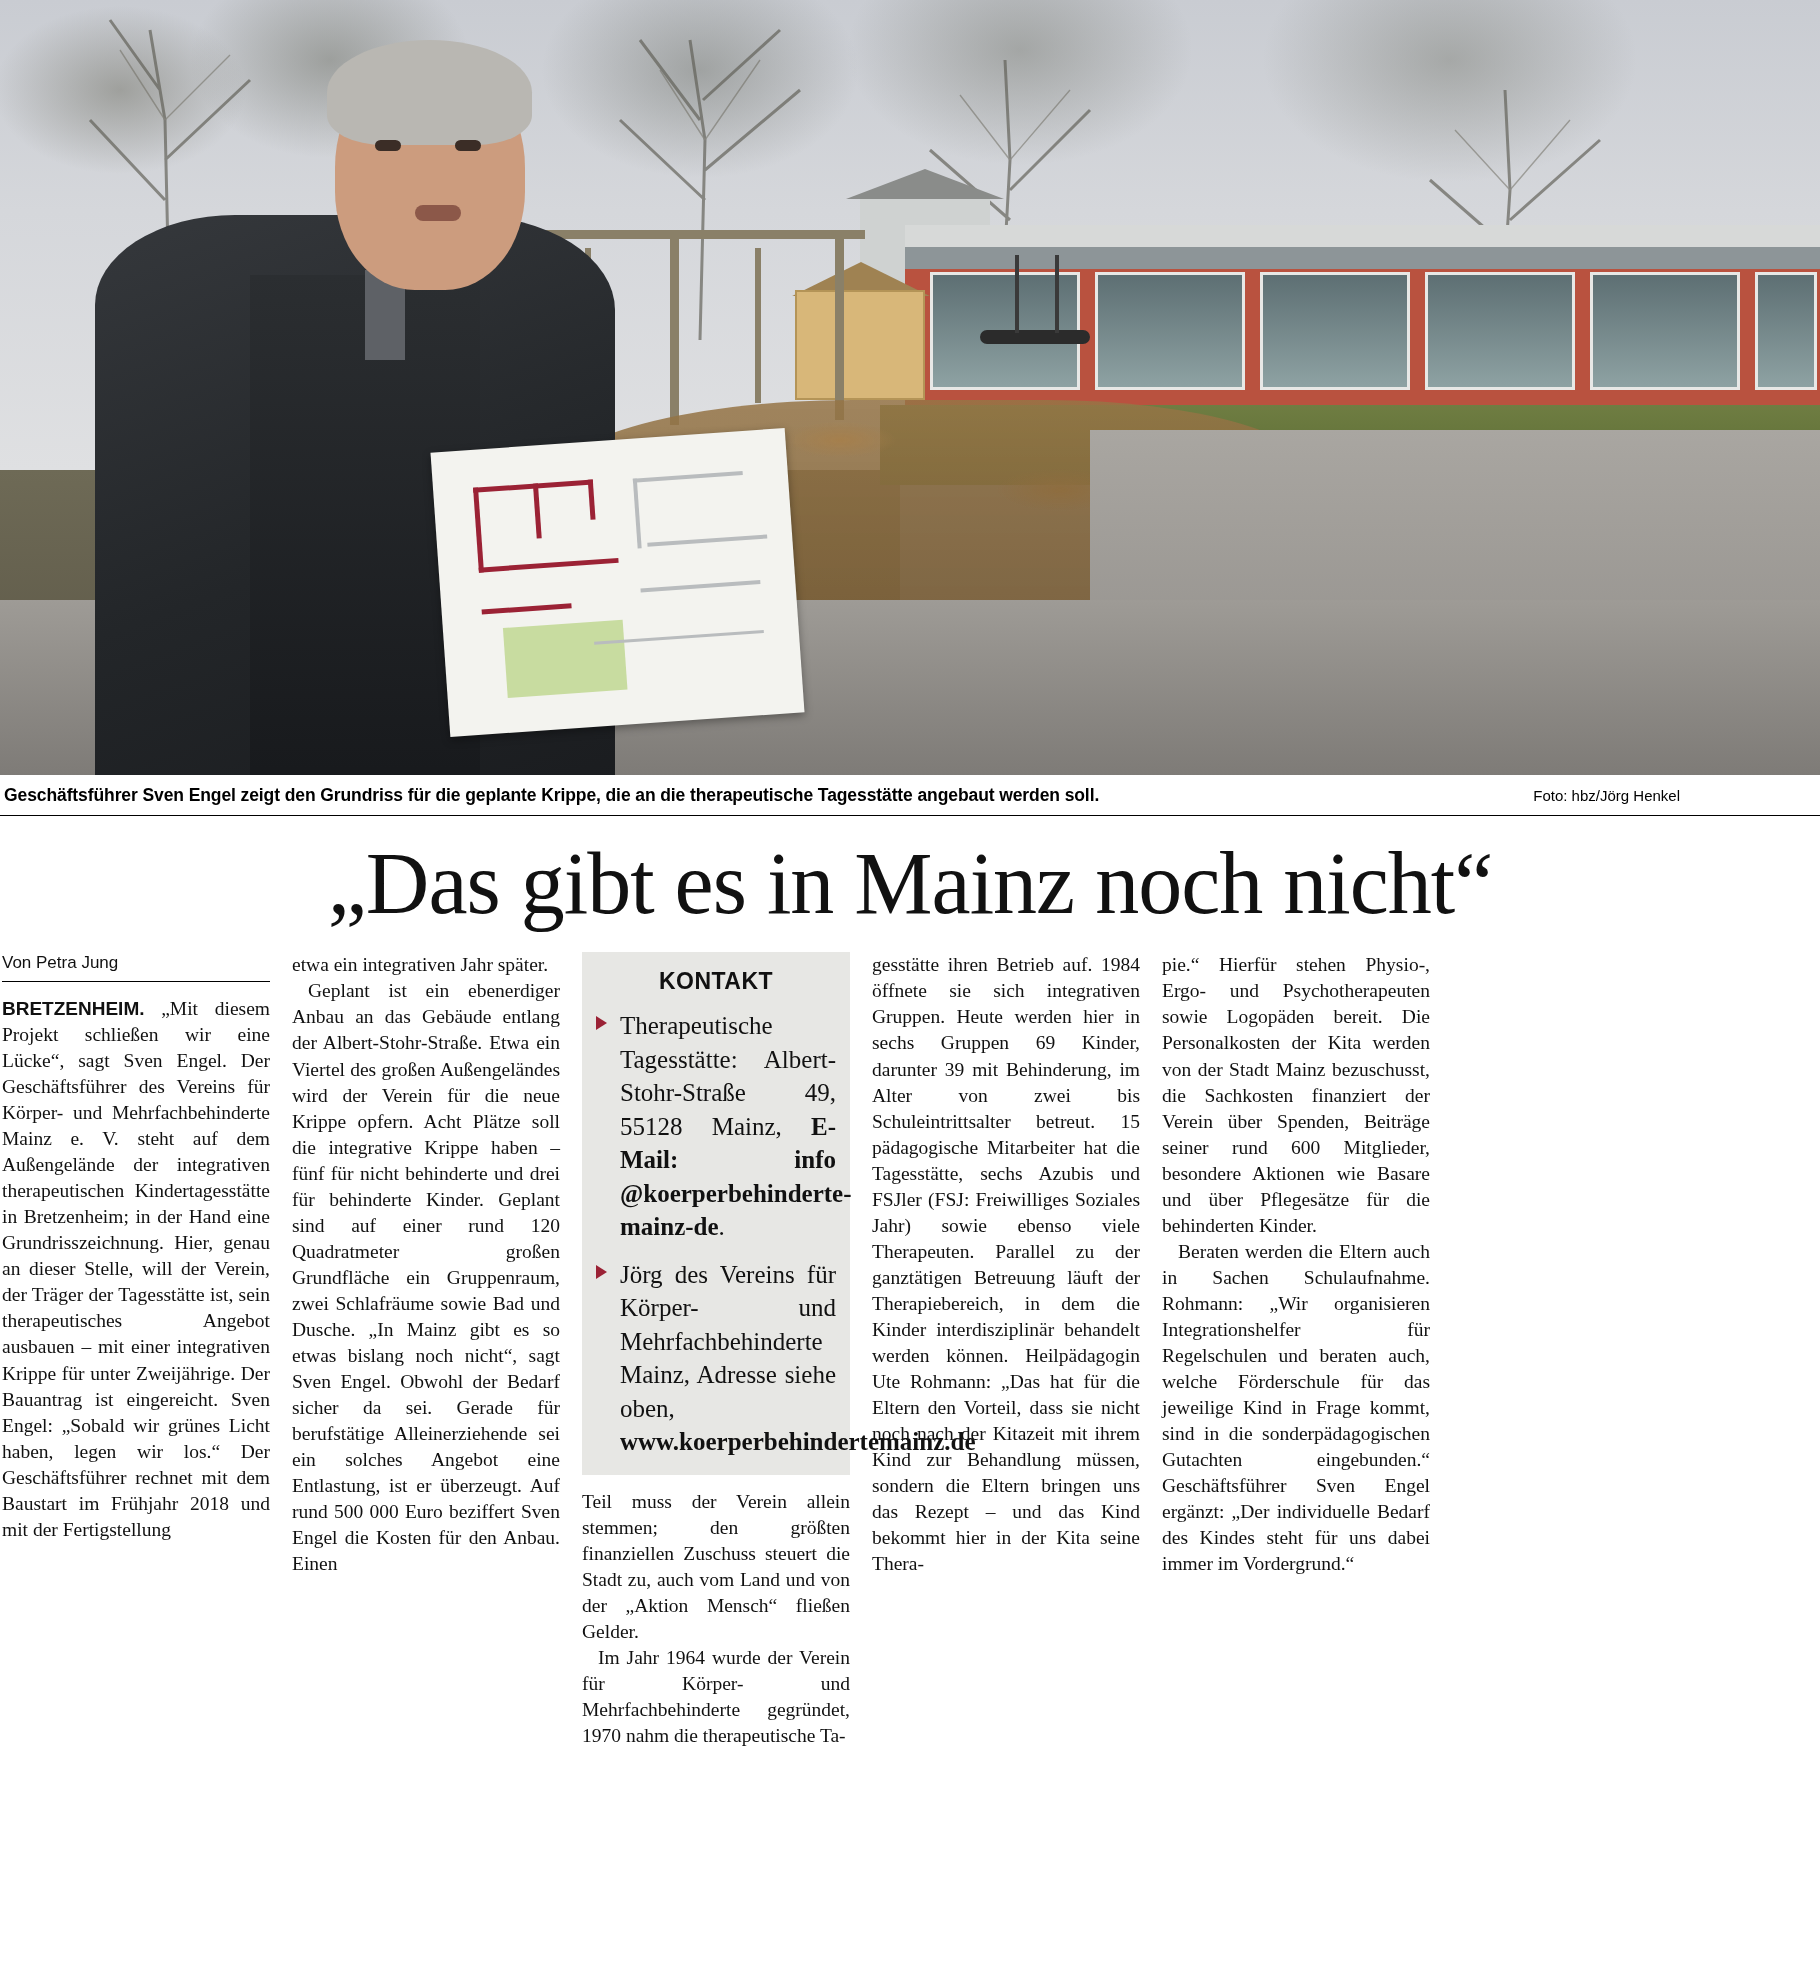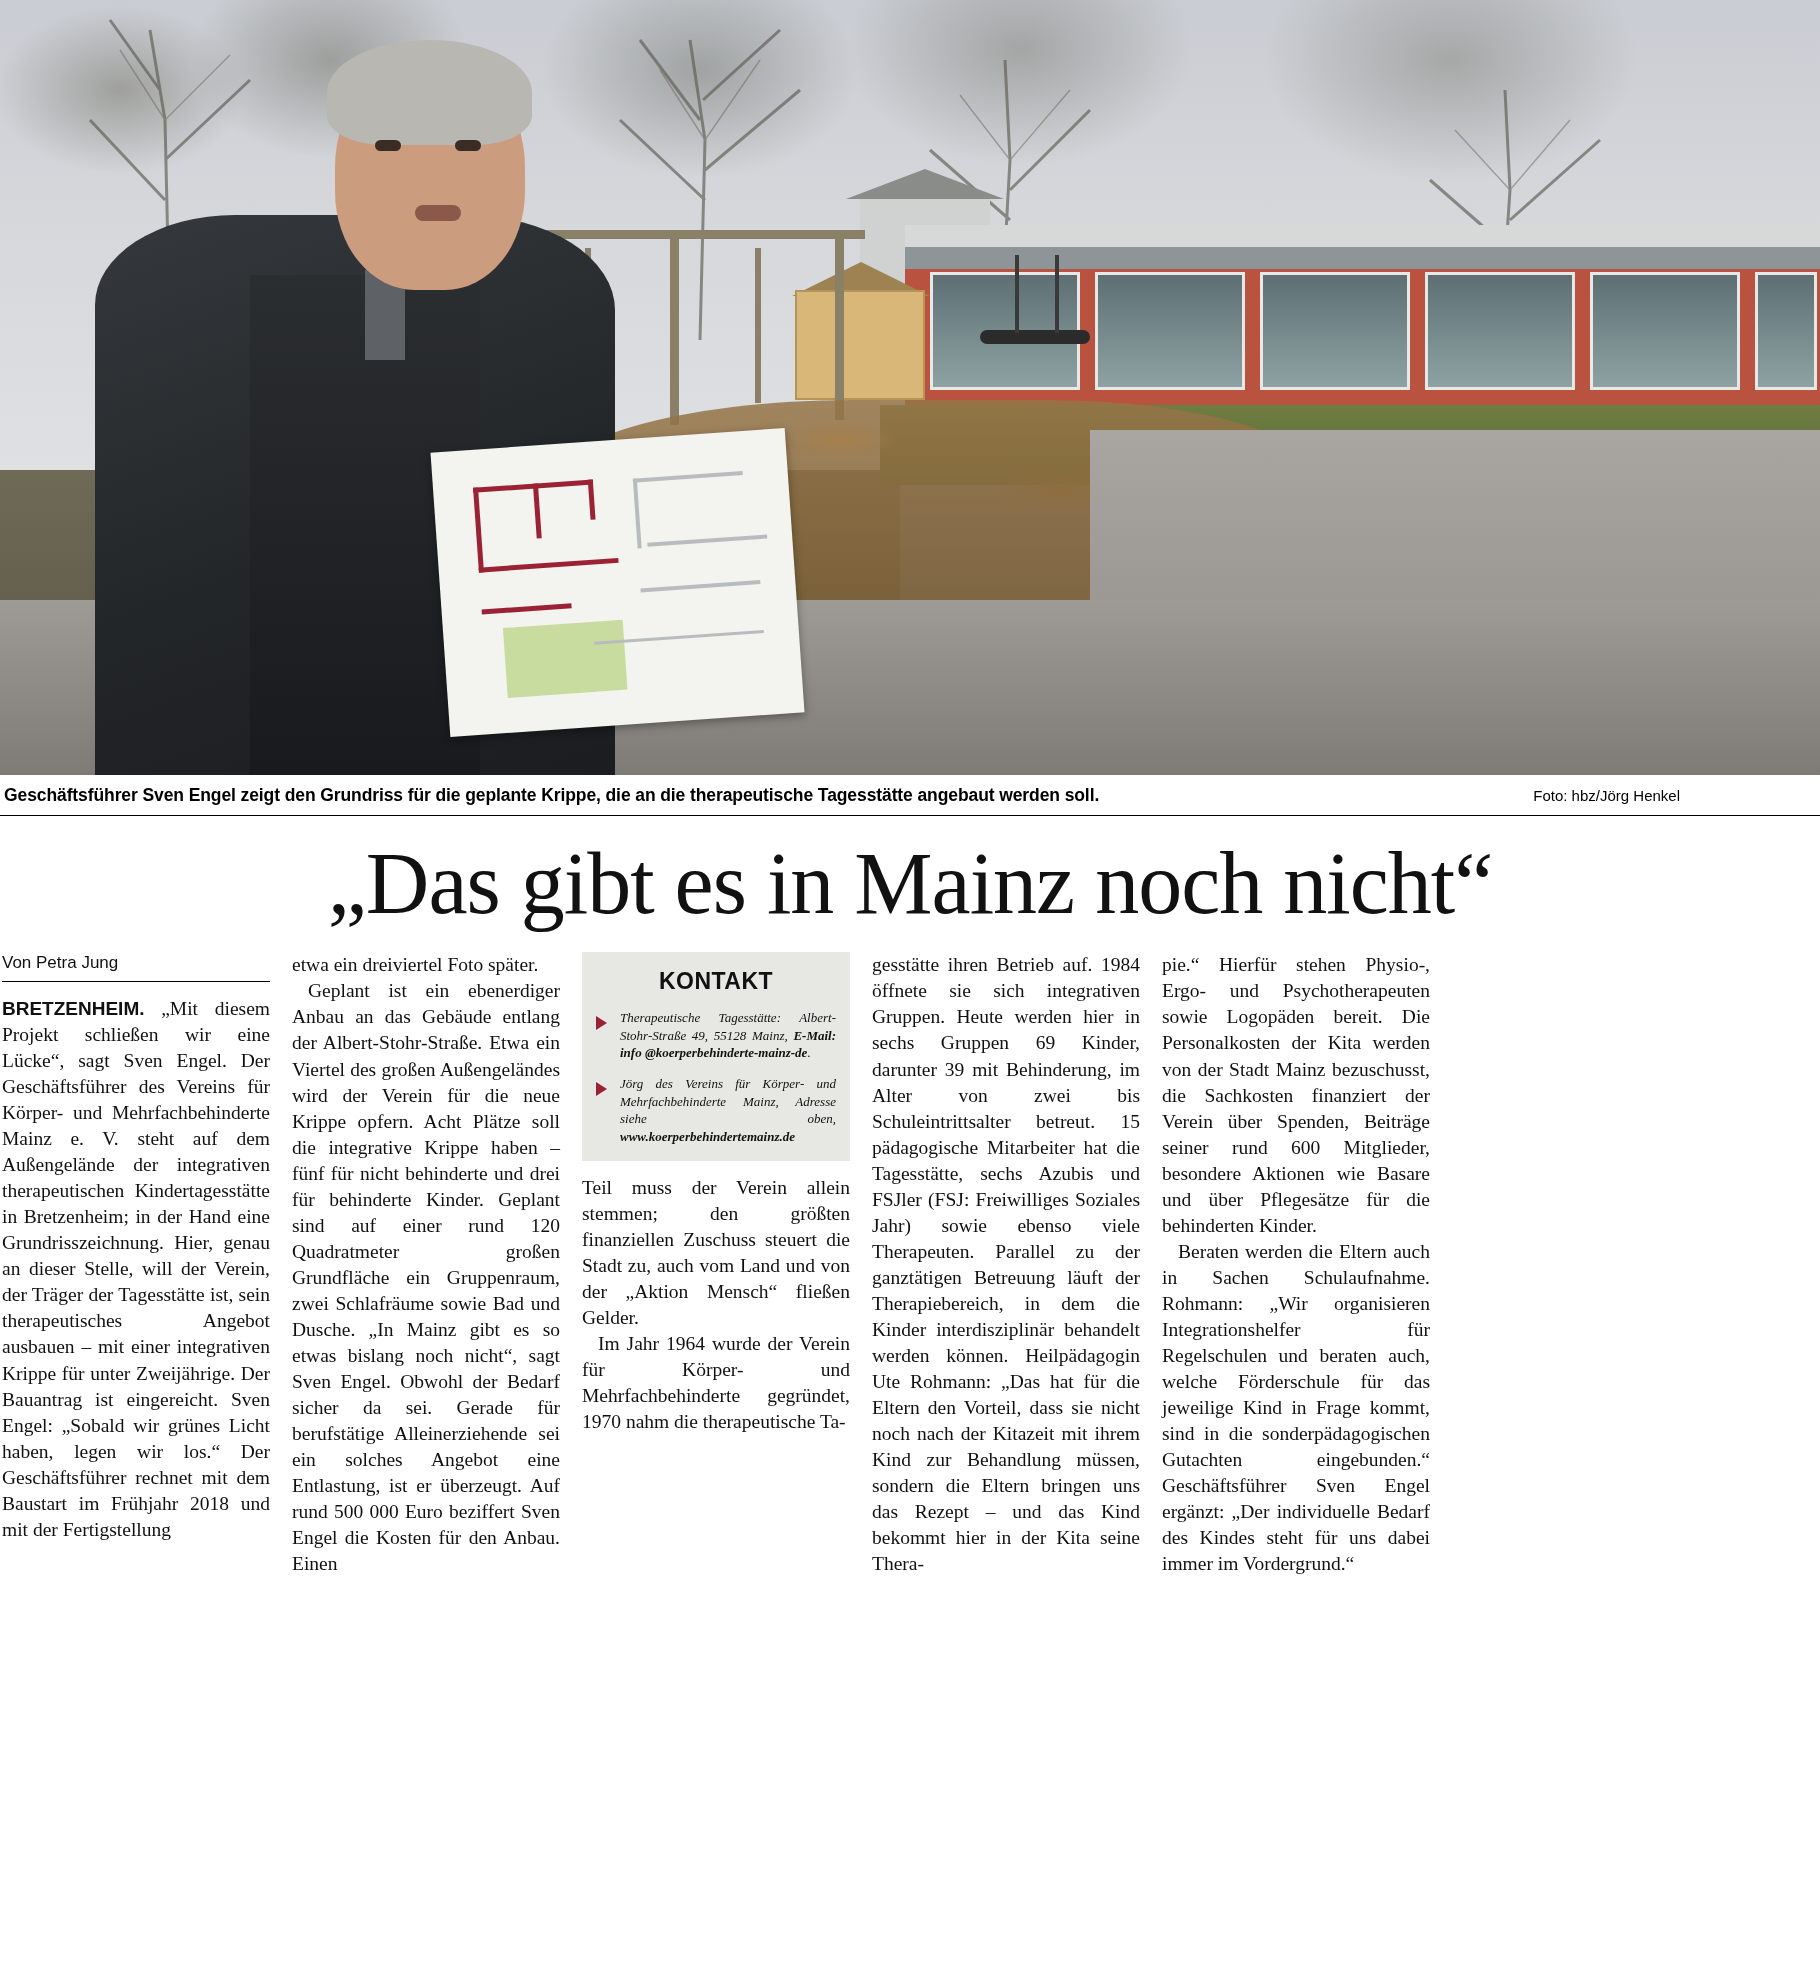--- a/index.html
+++ b/index.html
@@ -268,27 +268,26 @@
   .kontakt h3 {
     margin: 4px 0 12px 0;
     text-align: center;
     font-family: "Liberation Sans", sans-serif;
     font-size: 23px;
     letter-spacing: .5px;
     font-weight: bold;
   }
   .kontakt-item {
     font-family: "Liberation Serif", serif;
-    font-size: 13px;
+    font-size: 25px;
     line-height: 1.34;
     text-align: justify;
     margin-bottom: 14px;
     position: relative;
     padding-left: 24px;
-    font-style: italic;
   }
   .kontakt-item:last-child { margin-bottom: 0; }
   .tri {
     position: absolute;
     left: 0; top: 7px;
     width: 0; height: 0;
     border-top: 7px solid transparent;
     border-bottom: 7px solid transparent;
     border-left: 11px solid #9b2235;
   }
@@ -389,21 +388,21 @@
 
   <div class="cols">
 
     <div class="col">
       <div class="byline">Von Petra Jung</div>
       <div class="byline-rule"></div>
       <p class="body"><span class="dropstart">BRETZENHEIM.</span><span> „Mit diesem Projekt schließen wir eine Lücke“, sagt Sven Engel. Der Geschäftsführer des Vereins für Körper- und Mehrfachbehinderte Mainz e. V. steht auf dem Außengelände der integrativen therapeutischen Kindertagesstätte in Bretzenheim; in der Hand eine Grundrisszeichnung. Hier, genau an dieser Stelle, will der Verein, der Träger der Tagesstätte ist, sein therapeutisches Angebot ausbauen – mit einer integrativen Krippe für unter Zweijährige. Der Bauantrag ist eingereicht. Sven Engel: „Sobald wir grünes Licht haben, legen wir los.“ Der Geschäftsführer rechnet mit dem Baustart im Frühjahr 2018 und mit der Fertigstellung</span></p>
     </div>
 
     <div class="col">
-      <p class="body">etwa ein dreiviertel Foto später.</p>
+      <p class="body">etwa ein integrativen Jahr später.</p>
       <p class="body">Geplant ist ein ebenerdiger Anbau an das Gebäude entlang der Albert-Stohr-Straße. Etwa ein Viertel des großen Außengeländes wird der Verein für die neue Krippe opfern. Acht Plätze soll die integrative Krippe haben – fünf für nicht behinderte und drei für behinderte Kinder. Geplant sind auf einer rund 120 Quadratmeter großen Grundfläche ein Gruppenraum, zwei Schlafräume sowie Bad und Dusche. „In Mainz gibt es so etwas bislang noch nicht“, sagt Sven Engel. Obwohl der Bedarf sicher da sei. Gerade für berufstätige Alleinerziehende sei ein solches Angebot eine Entlastung, ist er überzeugt. Auf rund 500 000 Euro beziffert Sven Engel die Kosten für den Anbau. Einen</p>
     </div>
 
     <div class="col">
       <div class="kontakt">
         <h3>KONTAKT</h3>
 
         <div class="kontakt-item">
           <span class="tri"></span>
           <span>Therapeutische Tagesstätte: Albert-Stohr-Straße 49, 55128 Mainz, </span><span class="b">E-Mail: info @koerperbehinderte-mainz-de</span><span>.</span>

